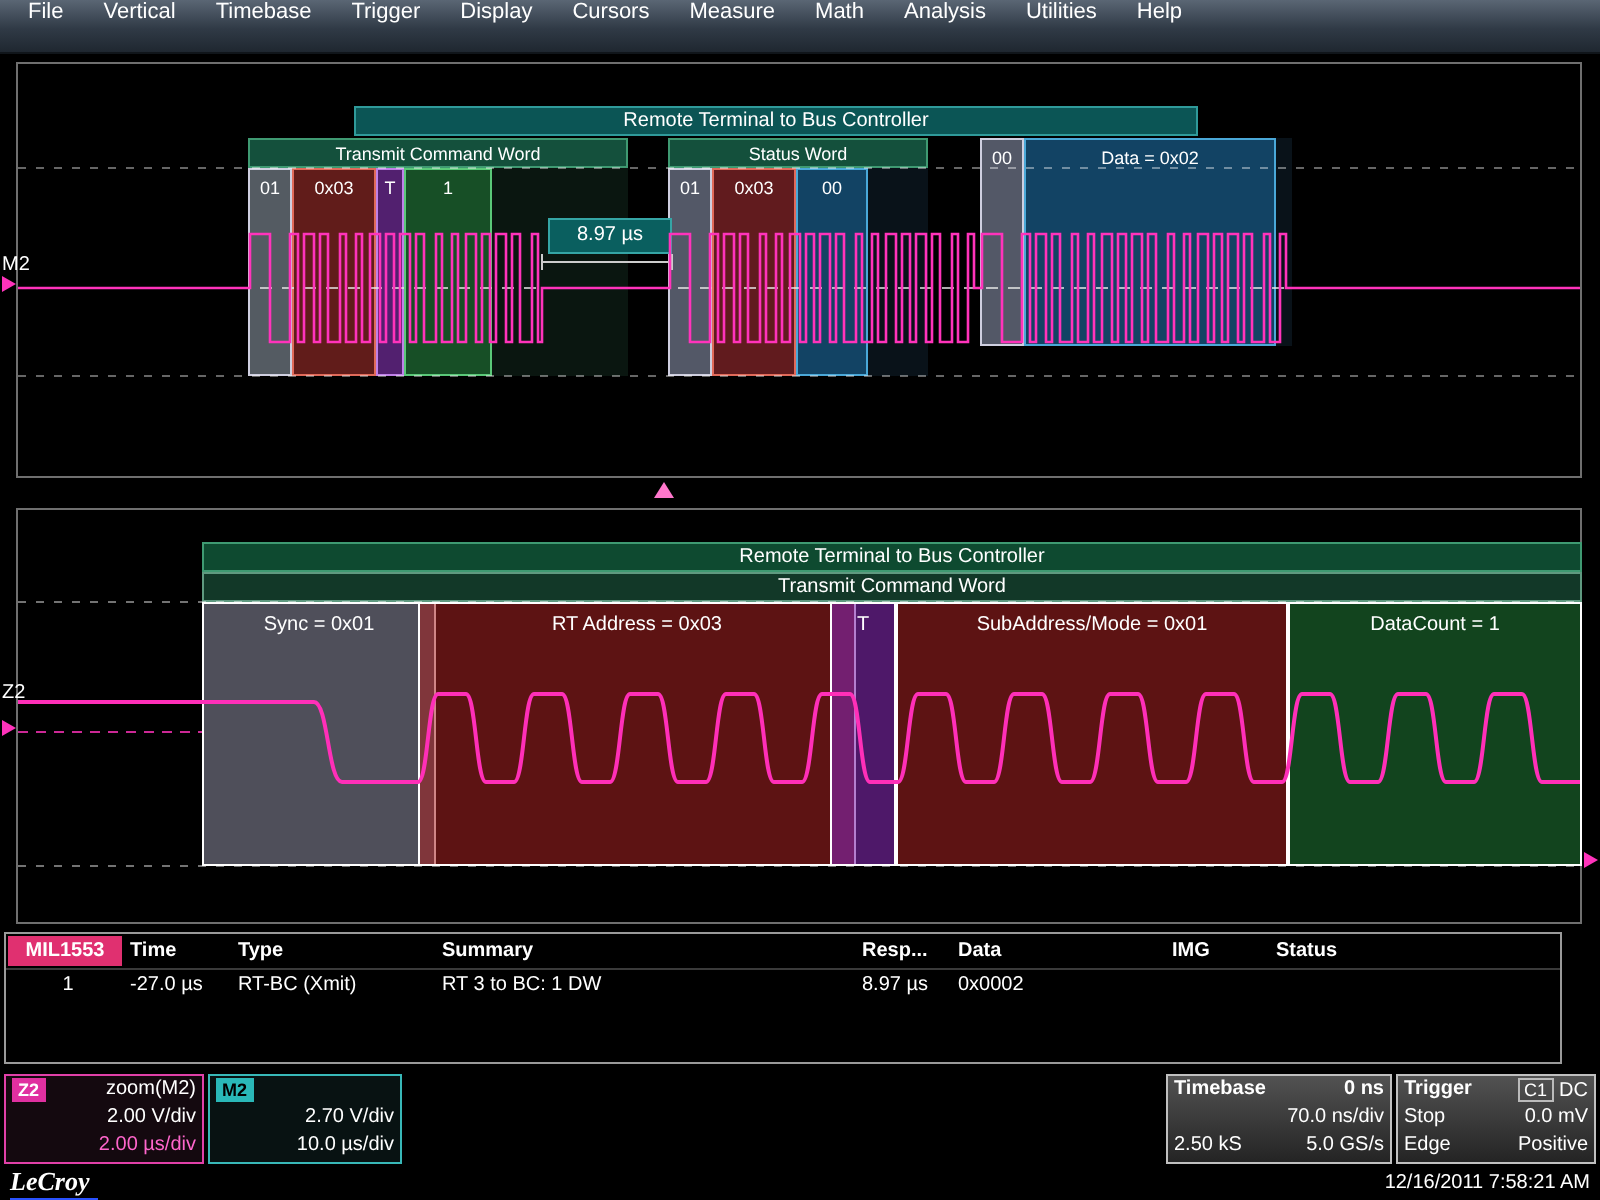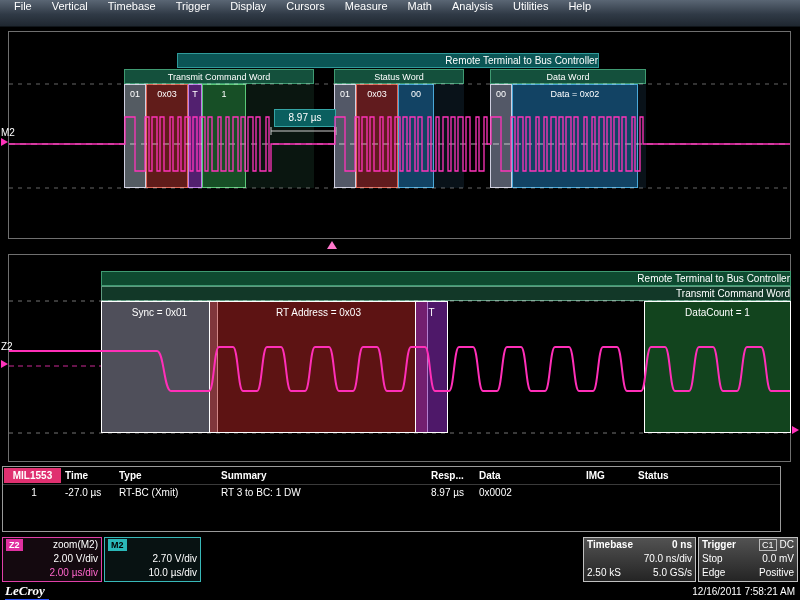--- a/index.html
+++ b/index.html
@@ -12,21 +12,21 @@
     border-bottom:1px solid #10151a;display:flex;padding:0 4px}
   .menu-item{font-size:11px;color:#fff;padding:0 10px;white-space:nowrap}
 
   
   .panel{position:absolute;left:8px;width:783px;height:208px;
     border:1px solid #6f6f6f;background:#000}
   #top-panel{top:31px}
   #bottom-panel{top:254px}
   .panel svg{position:absolute;left:0;top:0;pointer-events:none}
 
-  .banner{position:absolute;font-size:10px;line-height:13px;text-align:right;
+  .banner{position:absolute;font-size:10px;line-height:13px;text-align:center;
     color:#fff;border:1px solid;overflow:hidden;white-space:nowrap}
   #top-banner{left:168px;top:21px;width:422px;height:15px;
     background:#0b5555;border-color:#2f9a9a}
   #b-banner-outer{left:92px;top:16px;width:690px;height:15px;
     background:#0e4a30;border-color:#3f9a72}
   #b-banner-inner{left:92px;top:31px;width:690px;height:15px;
     background:#123828;border-color:#5f9a80}
 
   .group{position:absolute;top:37px}
   #group-cmd{left:115px;width:190px}
@@ -142,21 +142,20 @@
   <div class="group" id="group-status">
     <div class="group-header">Status Word</div>
     <div class="fields">
       <div class="field f-gray" style="width:22px">01</div>
       <div class="field f-red" style="width:42px">0x03</div>
       <div class="field f-blue" style="width:36px">00</div>
     </div>
   </div>
 
   <div class="group" id="group-data">
-    <div class="group-header">Data Word</div>
     <div class="fields">
       <div class="field f-gray" style="width:22px">00</div>
       <div class="field f-blue" style="width:126px">Data = 0x02</div>
     </div>
   </div>
 
   <div class="measure-box">8.97 µs</div>
 
   <svg id="wave-top" width="781" height="206">
     <line x1="0" y1="52" x2="781" y2="52" stroke="#ffffff" stroke-width="1" stroke-dasharray="4 5" opacity="0.4"></line>
@@ -170,20 +169,21 @@
 <div class="arrow-right" id="m2-arrow"></div>
 <div class="tri-up" id="trig-marker"></div>
 
 <div class="panel" id="bottom-panel">
   <div class="banner" id="b-banner-outer">Remote Terminal to Bus Controller</div>
   <div class="banner" id="b-banner-inner">Transmit Command Word</div>
 
   <div class="bfield f-gray" id="bf-sync">Sync = 0x01</div>
   <div class="bfield f-red" id="bf-rtaddr">RT Address = 0x03</div>
   <div class="bfield f-purple" id="bf-t">T</div>
+  <div class="bfield f-red" id="bf-sub">SubAddress/Mode = 0x01</div>
   <div class="bfield f-green" id="bf-count">DataCount = 1</div>
 
   <svg id="wave-bottom" width="781" height="206">
     <line x1="0" y1="46" x2="781" y2="46" stroke="#ffffff" stroke-width="1" stroke-dasharray="4 5" opacity="0.45"></line>
     <line x1="0" y1="178" x2="781" y2="178" stroke="#ffffff" stroke-width="1" stroke-dasharray="4 5" opacity="0.45"></line>
     <line x1="0" y1="111" x2="92" y2="111" stroke="#ff33bb" stroke-width="1" stroke-dasharray="5 4" opacity="0.8"></line>
     <path id="wave-bottom-path" fill="none" stroke="#ff2fb8" stroke-width="2" d="M 0 96 L 148 96 C 155 96, 155 136, 162 136 L 200 136 C 205 136, 205 92, 210 92 L 224 92 C 229 92, 229 136, 234 136 L 248 136 C 253 136, 253 92, 258 92 L 272 92 C 277 92, 277 136, 282 136 L 296 136 C 301 136, 301 92, 306 92 L 320 92 C 325 92, 325 136, 330 136 L 344 136 C 349 136, 349 92, 354 92 L 368 92 C 373 92, 373 136, 378 136 L 392 136 C 397 136, 397 92, 402 92 L 416 92 C 421 92, 421 136, 426 136 L 440 136 C 445 136, 445 92, 450 92 L 464 92 C 469 92, 469 136, 474 136 L 488 136 C 493 136, 493 92, 498 92 L 512 92 C 517 92, 517 136, 522 136 L 536 136 C 541 136, 541 92, 546 92 L 560 92 C 565 92, 565 136, 570 136 L 584 136 C 589 136, 589 92, 594 92 L 608 92 C 613 92, 613 136, 618 136 L 632 136 C 637 136, 637 92, 642 92 L 656 92 C 661 92, 661 136, 666 136 L 680 136 C 685 136, 685 92, 690 92 L 704 92 C 709 92, 709 136, 714 136 L 728 136 C 733 136, 733 92, 738 92 L 752 92 C 757 92, 757 136, 762 136 L 776 136 L 781 136"></path>
   </svg>
 </div>
 <div class="ch-label" id="z2-label">Z2</div>

